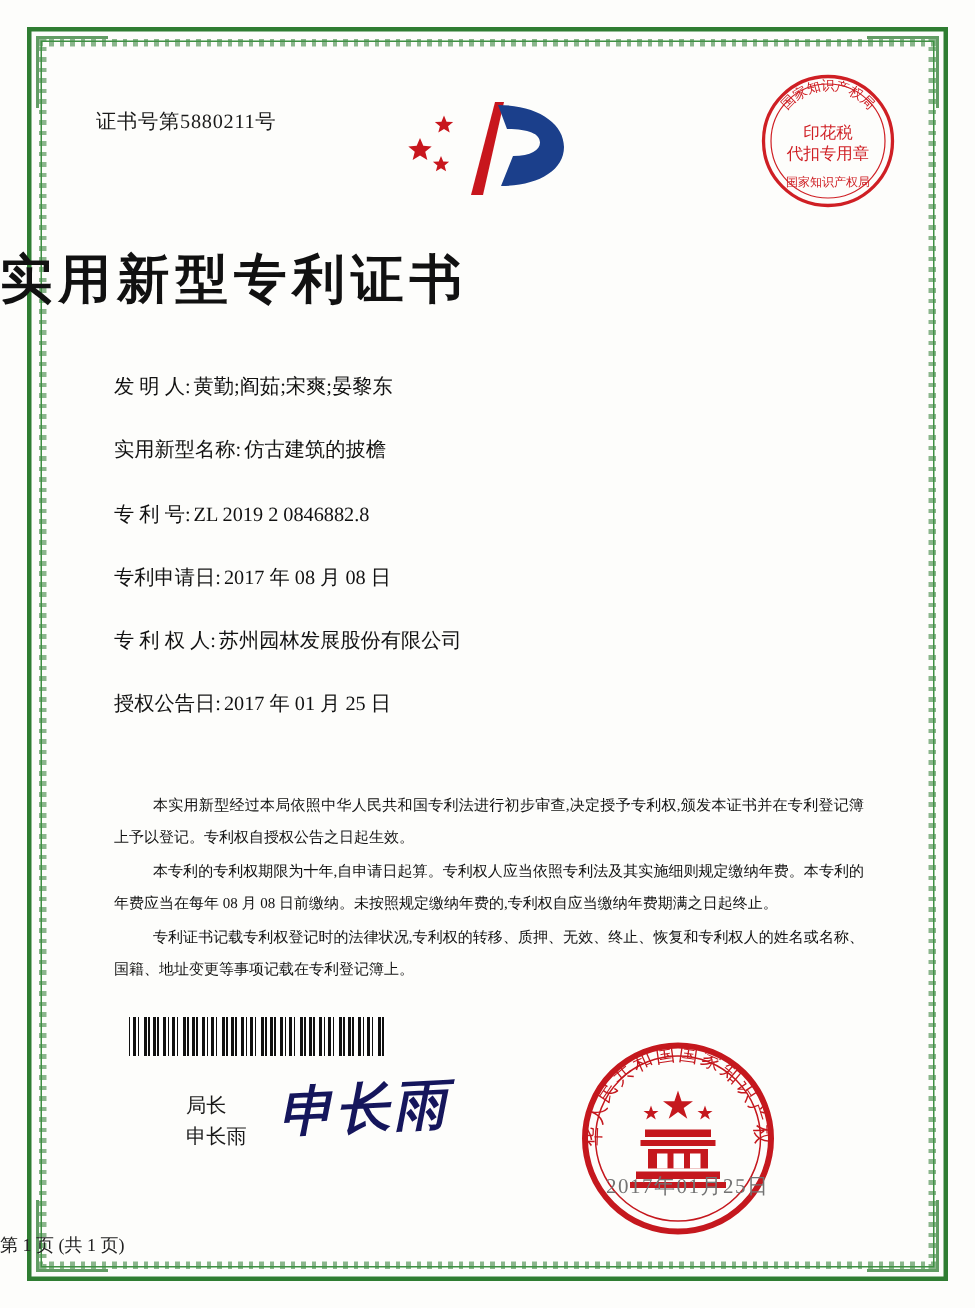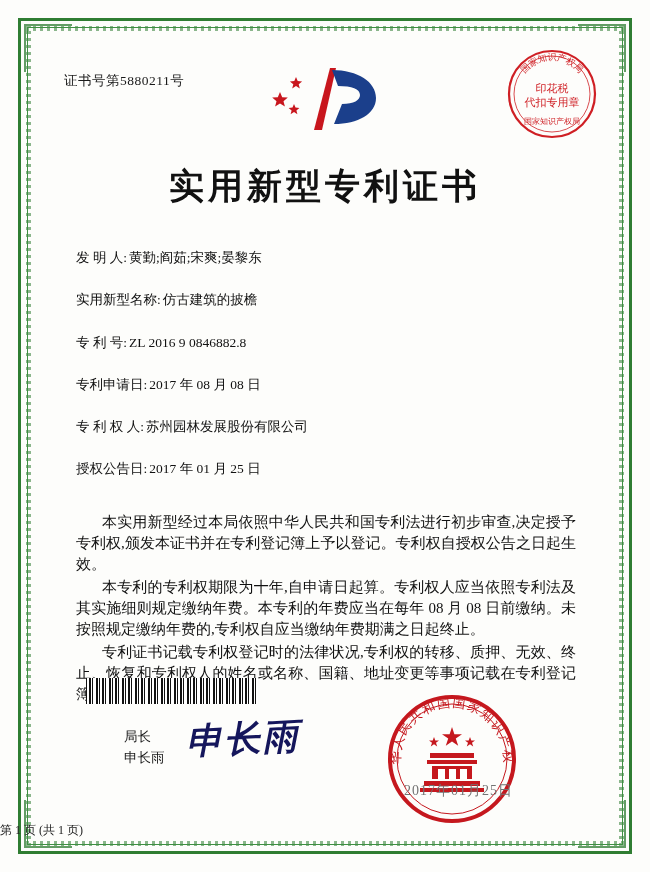--- a/index.html
+++ b/index.html
@@ -94,21 +94,21 @@
     width: 92px;
     height: 92px;
   }
 
   
   .title {
     position: absolute;
     left: 0;
     right: 0;
     top: 163px;
-    text-align: center;
+    text-align: left;
     font-size: 35px;
     font-weight: bold;
     letter-spacing: 4px;
     color: #111;
     font-family: "Liberation Serif", "DejaVu Serif", serif;
   }
 
   
   .fields {
     position: absolute;
@@ -129,23 +129,23 @@
   }
   .field-value {
     color: #111;
     margin-left: 2px;
   }
 
   
   .body-text {
     position: absolute;
     left: 76px;
-    top: 512px;
+    top: 527px;
     width: 500px;
-    font-size: 15px;
+    font-size: 10px;
     line-height: 21px;
     text-align: justify;
     color: #111;
   }
   .body-text p {
     margin: 0 0 2px 0;
     text-indent: 26px;
   }
 
   
@@ -262,21 +262,21 @@
     <div class="field-row">
       <span class="field-label">发 明 人:</span>
       <span class="field-value">黄勤;阎茹;宋爽;晏黎东</span>
     </div>
     <div class="field-row">
       <span class="field-label">实用新型名称:</span>
       <span class="field-value">仿古建筑的披檐</span>
     </div>
     <div class="field-row">
       <span class="field-label">专 利 号:</span>
-      <span class="field-value">ZL 2016 9 0846882.8</span>
+      <span class="field-value">ZL 2019 2 0846882.8</span>
     </div>
     <div class="field-row">
       <span class="field-label">专利申请日:</span>
       <span class="field-value">2017 年 08 月 08 日</span>
     </div>
     <div class="field-row">
       <span class="field-label">专 利 权 人:</span>
       <span class="field-value">苏州园林发展股份有限公司</span>
     </div>
     <div class="field-row">

